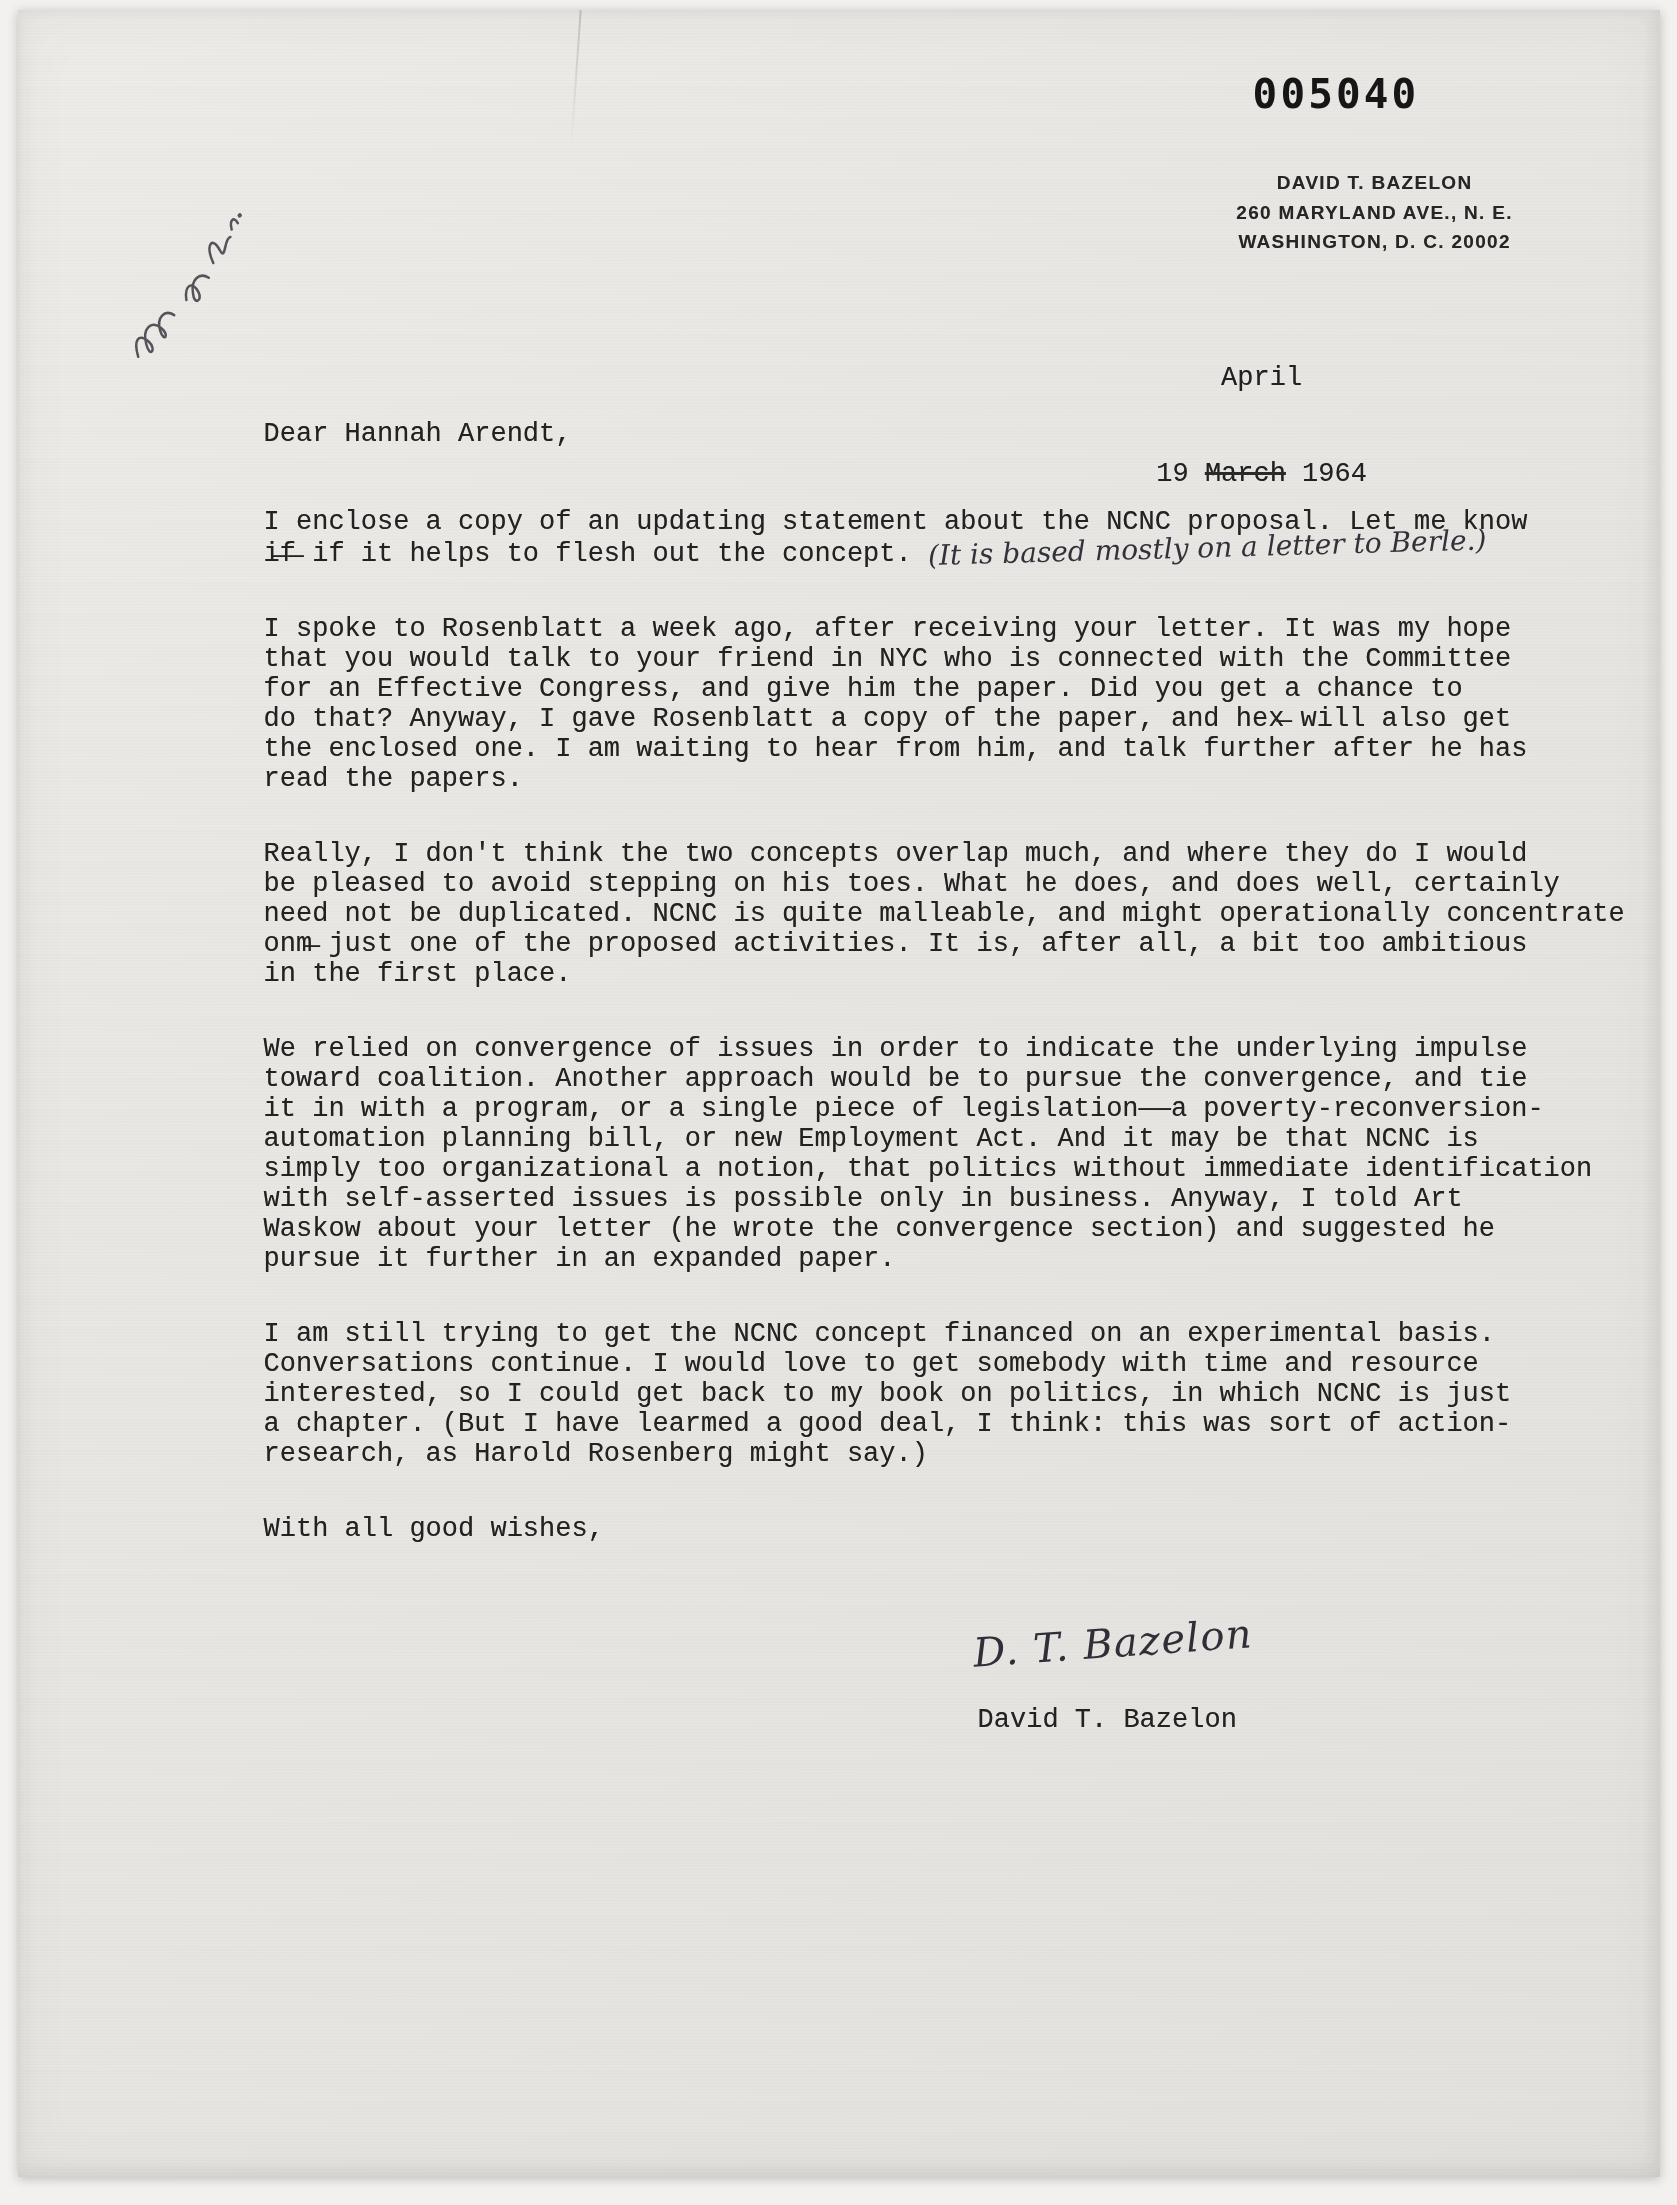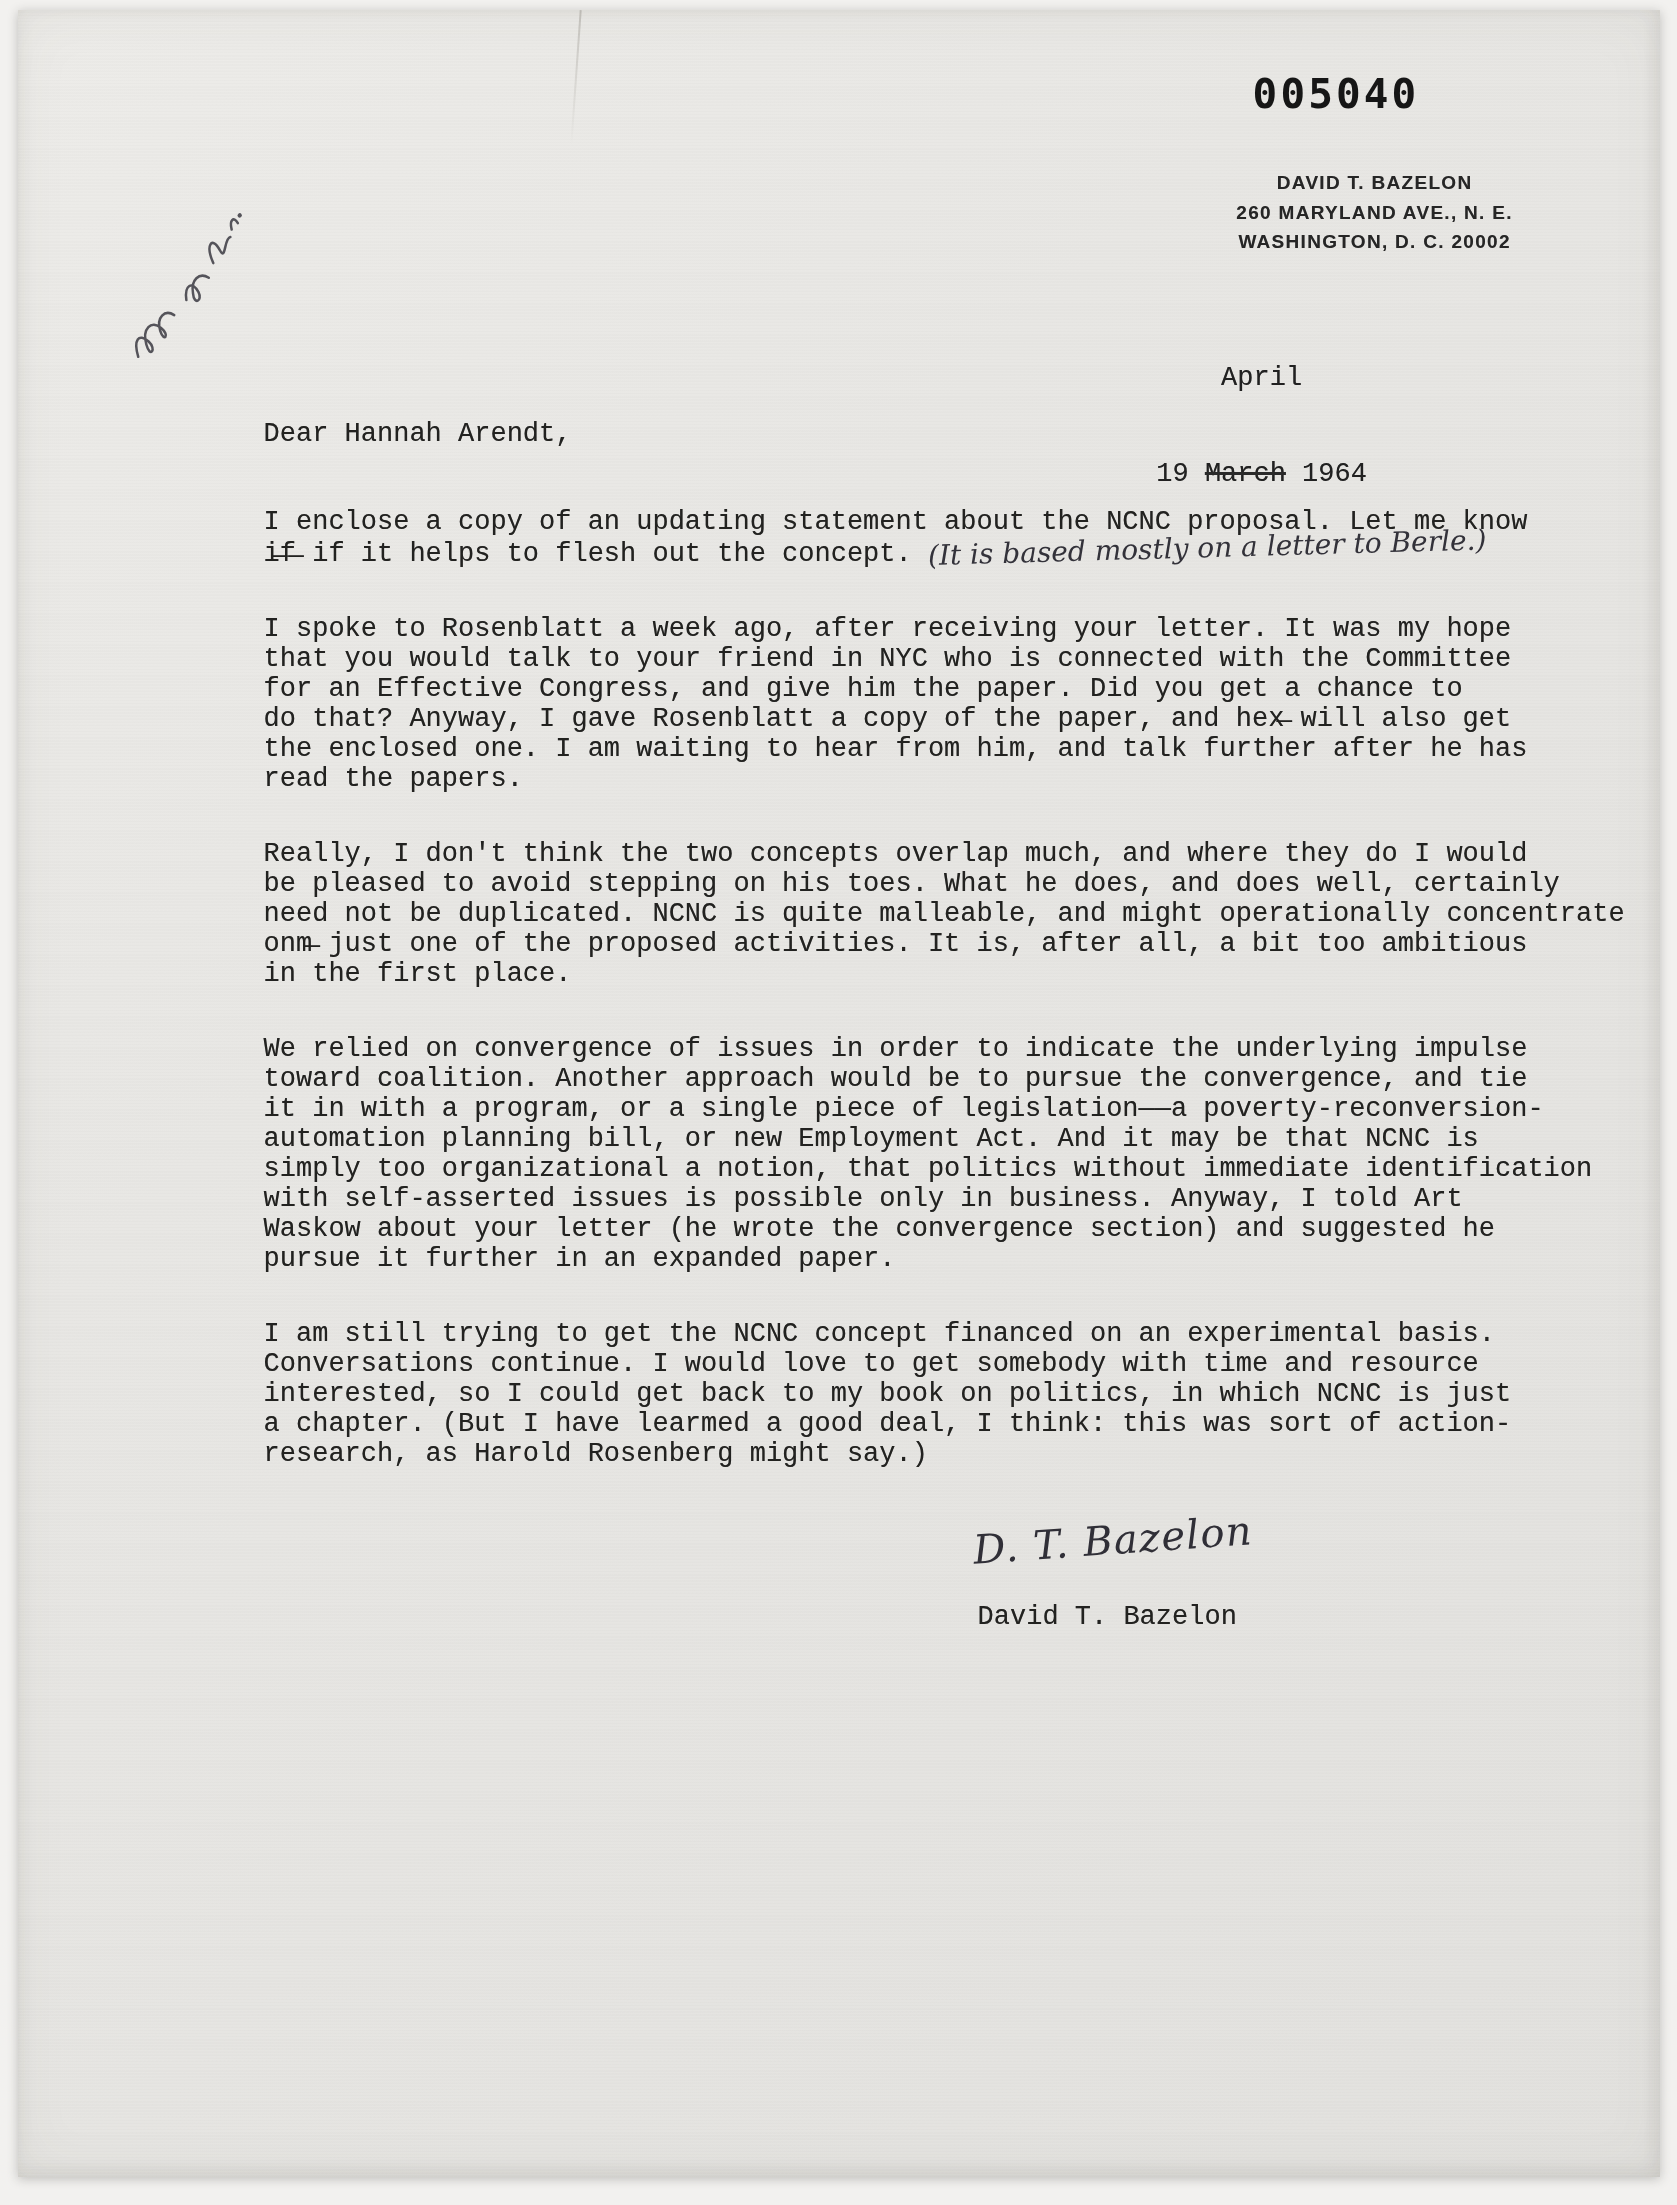--- a/index.html
+++ b/index.html
@@ -208,20 +208,21 @@
 with self-asserted issues is possible only in business. Anyway, I told Art
 Waskow about your letter (he wrote the convergence section) and suggested he
 pursue it further in an expanded paper.</p>
 
     <p class="para">I am still trying to get the NCNC concept financed on an experimental basis.
 Conversations continue. I would love to get somebody with time and resource
 interested, so I could get back to my book on politics, in which NCNC is just
 a chapter. (But I have learmed a good deal, I think: this was sort of action-
 research, as Harold Rosenberg might say.)</p>
 
+    <div class="closing">With all good wishes,</div>
 
     <div class="signoff">
       <div class="signature-wrap">
         <span class="signature">D. T. Bazelon</span>
       </div>
       <div class="typed-name">David T. Bazelon</div>
     </div>
 
 
   </div>

